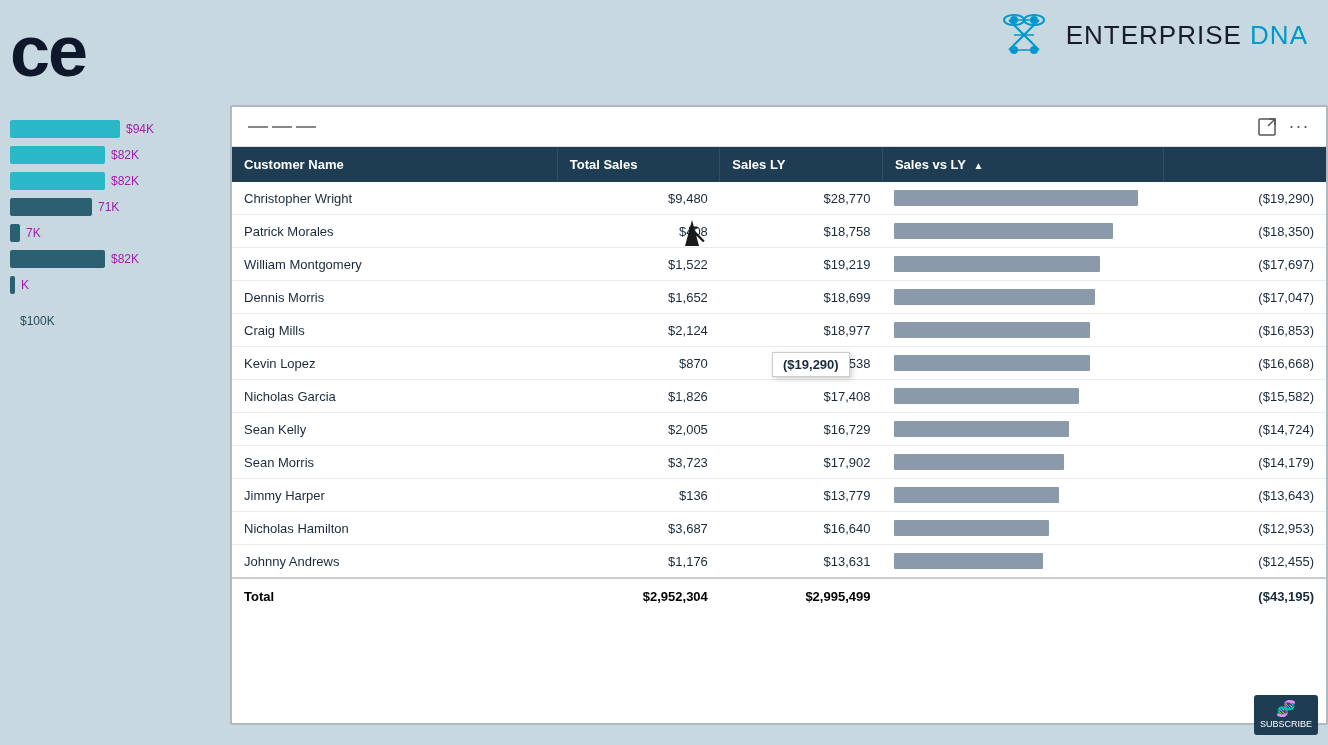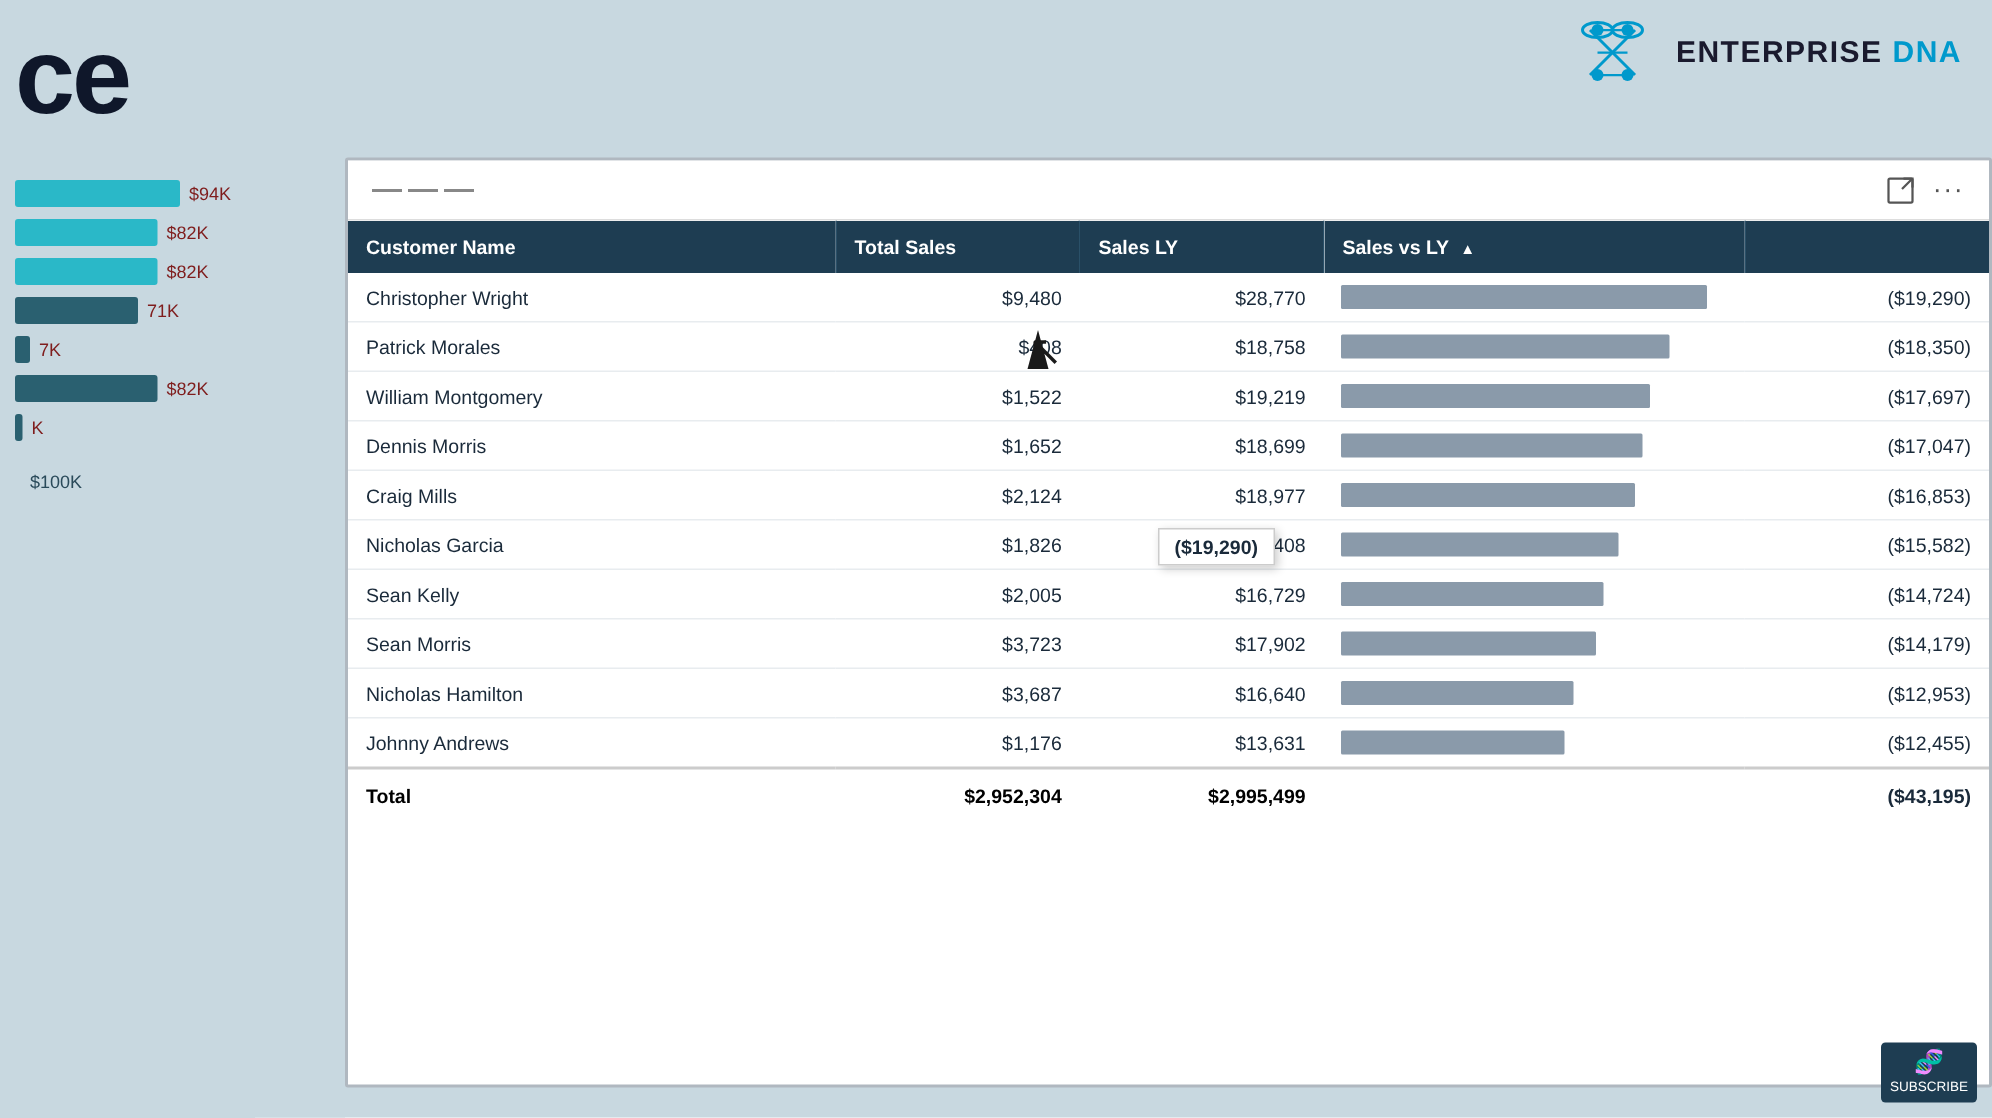--- a/index.html
+++ b/index.html
@@ -53,21 +53,21 @@
     .chart-bar.teal {
       background: #2ab8c8;
     }
 
     .chart-bar.dark {
       background: #2a6070;
     }
 
     .chart-val {
       font-size: 12px;
-      color: #7f1d1d;
+      color: #a21caf;
       white-space: nowrap;
     }
 
     .chart-bottom-label {
       font-size: 12px;
       color: #2a4a5a;
       margin-top: 12px;
       padding-left: 10px;
     }
 
@@ -308,21 +308,21 @@
     <line x1="15" y1="10" x2="45" y2="40" stroke="#0099cc" stroke-width="2"></line>
     <line x1="45" y1="10" x2="15" y2="40" stroke="#0099cc" stroke-width="2"></line>
     <circle cx="20" cy="10" r="4" fill="#0099cc"></circle>
     <circle cx="40" cy="10" r="4" fill="#0099cc"></circle>
     <circle cx="20" cy="40" r="4" fill="#0099cc"></circle>
     <circle cx="40" cy="40" r="4" fill="#0099cc"></circle>
     <line x1="20" y1="10" x2="40" y2="10" stroke="#0099cc" stroke-width="1.5"></line>
     <line x1="20" y1="25" x2="40" y2="25" stroke="#0099cc" stroke-width="1.5"></line>
     <line x1="20" y1="40" x2="40" y2="40" stroke="#0099cc" stroke-width="1.5"></line>
   </svg>
-  <div style="font-size:20px;font-weight:700;color:#1a1a2e;letter-spacing:1px;">
+  <div style="font-size:26px;font-weight:400;color:#1a1a2e;letter-spacing:1px;">
     <span>ENTERPRISE</span>
     <span style="color:#0099cc;">DNA</span>
   </div>
 </div>
 
 <div class="left-sidebar">
   <div class="chart-bar-row">
     <div class="chart-bar teal" style="width:110px;"></div>
     <span class="chart-val">$94K</span>
   </div>
@@ -435,20 +435,29 @@
           <tr>
             <td>Craig Mills</td>
             <td class="num">$2,124</td>
             <td class="num">$18,977</td>
             <td class="bar-cell">
               <div class="bar-inner" style="width: 76%;"></div>
             </td>
             <td class="neg">($16,853)</td>
           </tr>
           <tr>
+            <td>Kevin Lopez</td>
+            <td class="num">$870</td>
+            <td class="num">$17,538</td>
+            <td class="bar-cell">
+              <div class="bar-inner" style="width: 76%;"></div>
+            </td>
+            <td class="neg">($16,668)</td>
+          </tr>
+          <tr>
             <td>Nicholas Garcia</td>
             <td class="num">$1,826</td>
             <td class="num">$17,408</td>
             <td class="bar-cell">
               <div class="bar-inner" style="width: 72%;"></div>
             </td>
             <td class="neg">($15,582)</td>
           </tr>
           <tr>
             <td>Sean Kelly</td>
@@ -460,20 +469,29 @@
             <td class="neg">($14,724)</td>
           </tr>
           <tr>
             <td>Sean Morris</td>
             <td class="num">$3,723</td>
             <td class="num">$17,902</td>
             <td class="bar-cell">
               <div class="bar-inner" style="width: 66%;"></div>
             </td>
             <td class="neg">($14,179)</td>
+          </tr>
+          <tr>
+            <td>Jimmy Harper</td>
+            <td class="num">$136</td>
+            <td class="num">$13,779</td>
+            <td class="bar-cell">
+              <div class="bar-inner" style="width: 64%;"></div>
+            </td>
+            <td class="neg">($13,643)</td>
           </tr>
           <tr>
             <td>Nicholas Hamilton</td>
             <td class="num">$3,687</td>
             <td class="num">$16,640</td>
             <td class="bar-cell">
               <div class="bar-inner" style="width: 60%;"></div>
             </td>
             <td class="neg">($12,953)</td>
           </tr>

